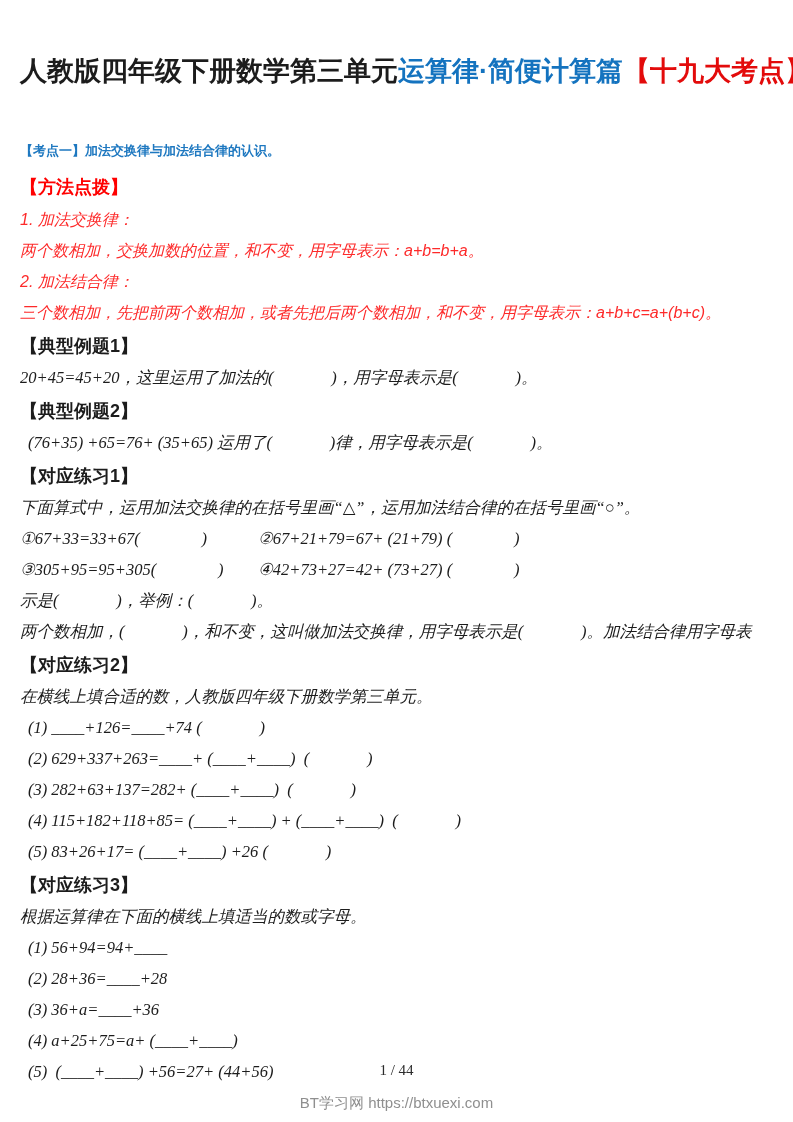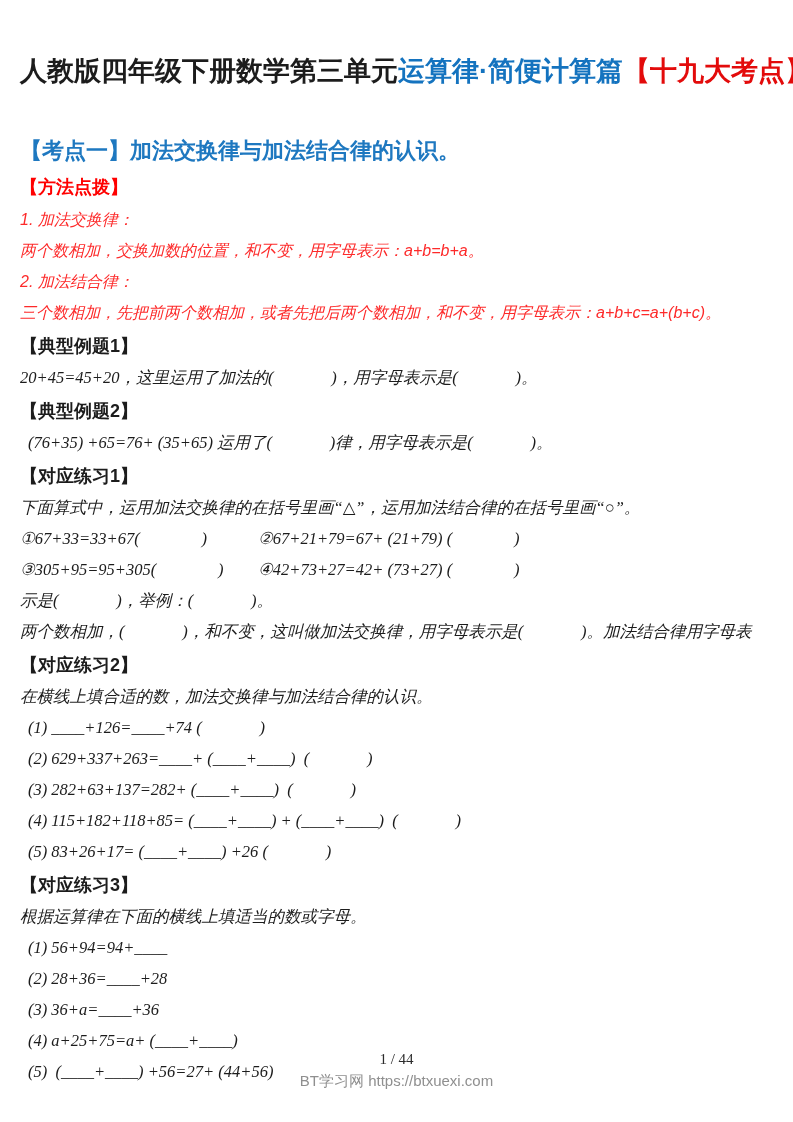--- a/index.html
+++ b/index.html
@@ -35,41 +35,41 @@
   .c-blue{color:var(--title_blue);}
   .c-red{color:var(--title_red);}
   .h{
     font-family:"Liberation Sans","DejaVu Sans",sans-serif;
     font-weight:bold;
     font-size:18px;
     margin:0;
     line-height:32px;
     white-space:pre;
   }
-  .h-blue{color:var(--heading_blue);font-size:22px;line-height:34px;margin-top:44px;}
+  .h-blue{color:var(--heading_blue);font-size:13px;line-height:34px;margin-top:44px;}
   .h-red{color:var(--heading_red);line-height:34px;}
   .line{
     margin:0;
     font-size:16.5px;
     line-height:31px;
     white-space:pre;
     font-style:italic;
   }
   .redline{color:var(--body_red);font-family:"Liberation Sans","DejaVu Sans",sans-serif;font-size:16px;}
   .sect{margin-top:2px;}
   .col1{display:inline-block;width:238px;}
   .indent{padding-left:8px;}
   .footer{
     position:absolute;
     left:0;right:0;
     top:1048px;
     text-align:center;
   }
   .footer .pageno{
-    margin:1px;
+    margin:12px;
     font-size:15px;
     line-height:20px;
     color:#2b2b2b;
     font-family:"Liberation Serif","DejaVu Serif",serif;
   }
   .footer .site{
     margin:0;
     font-size:15px;
     line-height:22px;
     color:var(--footer_gray);
@@ -107,21 +107,21 @@
     <p class="h">【对应练习1】</p>
     <p class="line">下面算式中，运用加法交换律的在括号里画“△”，运用加法结合律的在括号里画“○”。</p>
     <p class="line"><span class="col1">①67+33=33+67(               )</span><span>②67+21+79=67+ (21+79) (               )</span></p>
     <p class="line"><span class="col1">③305+95=95+305(               )</span><span>④42+73+27=42+ (73+27) (               )</span></p>
     <p class="line">示是(              )，举例：(              )。</p>
     <p class="line">两个数相加，(              )，和不变，这叫做加法交换律，用字母表示是(              )。加法结合律用字母表</p>
   </div>
 
   <div class="sect">
     <p class="h">【对应练习2】</p>
-    <p class="line">在横线上填合适的数，加法交换律与加法结合律的认识。</p>
+    <p class="line">在横线上填合适的数，人教版四年级下册数学第三单元。</p>
     <p class="line indent">(1) ____+126=____+74 (              )</p>
     <p class="line indent">(2) 629+337+263=____+ (____+____)  (              )</p>
     <p class="line indent">(3) 282+63+137=282+ (____+____)  (              )</p>
     <p class="line indent">(4) 115+182+118+85= (____+____) + (____+____)  (              )</p>
     <p class="line indent">(5) 83+26+17= (____+____) +26 (              )</p>
   </div>
 
   <div class="sect">
     <p class="h">【对应练习3】</p>
     <p class="line">根据运算律在下面的横线上填适当的数或字母。</p>

